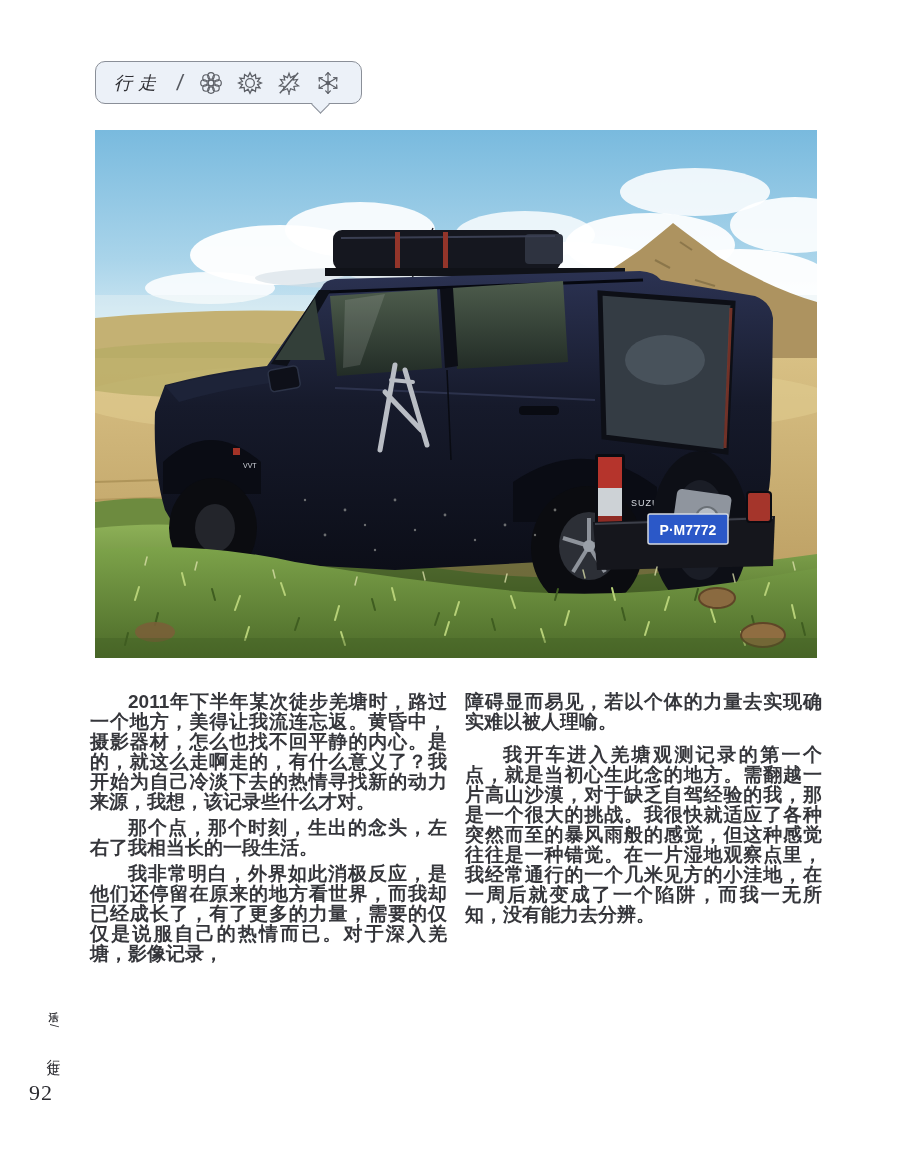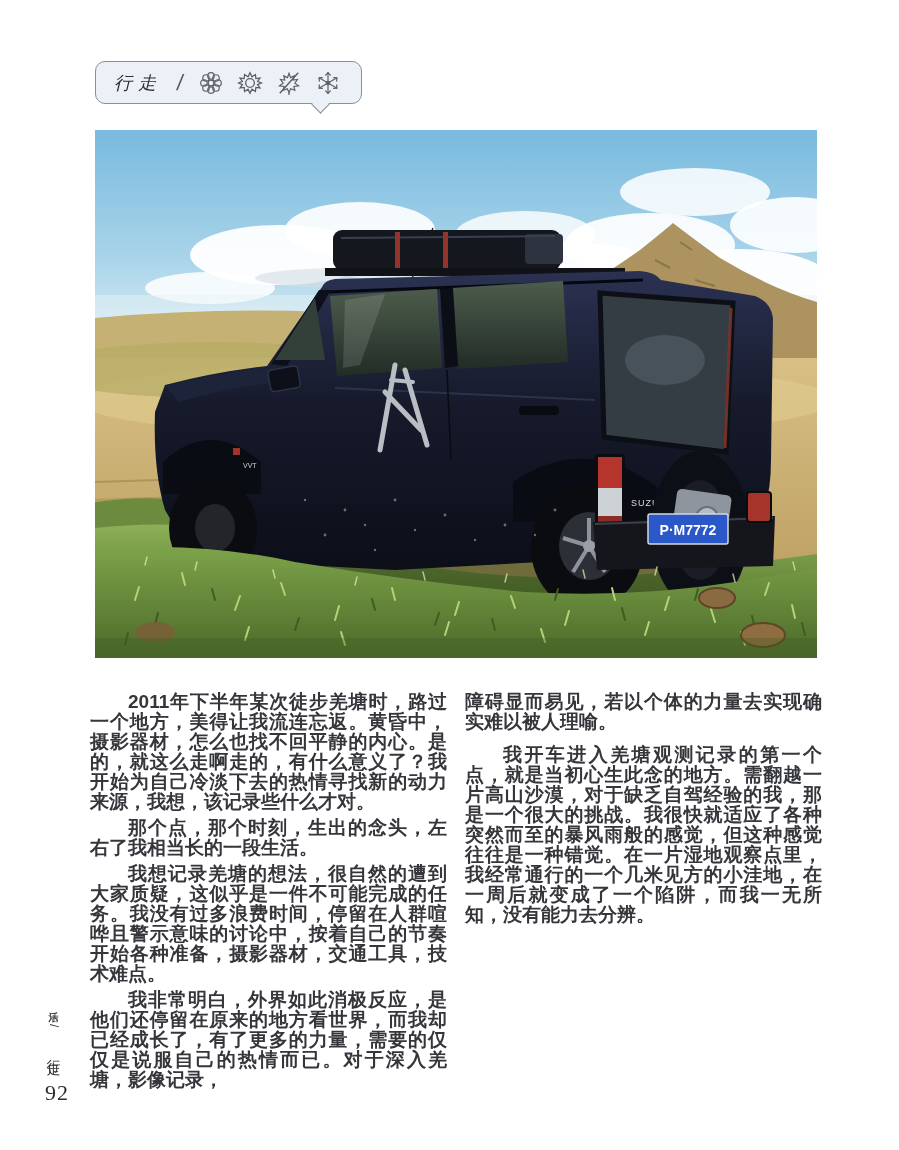--- a/index.html
+++ b/index.html
@@ -28,21 +28,21 @@
   .col p{margin:0 0 6px 0;font-size:19px;line-height:20px;color:#35363b;text-align:justify;font-weight:bold;}
   .col-right p{margin-bottom:13px;}
   .ind{text-indent:2em;}
 
   
   .side-vert{position:absolute;left:46px;top:1003px;writing-mode:vertical-rl;text-orientation:upright;
     color:#2e2e33;line-height:1;}
   .side-vert .s-small{font-size:10.5px;letter-spacing:1px;}
   .side-vert .s-slash{font-size:12px;margin:2px 0;text-orientation:mixed;}
   .side-vert .s-big{font-size:14px;letter-spacing:3px;margin-top:2px;}
-  .page-number{position:absolute;left:45px;top:1080px;font-family:"Liberation Serif","DejaVu Serif",serif;
+  .page-number{position:absolute;left:29px;top:1080px;font-family:"Liberation Serif","DejaVu Serif",serif;
     font-size:22px;color:#2b2b30;letter-spacing:1px;}
 </style>
 </head>
 <body>
 
 <div class="page">
 
   <div class="tag-bubble">
     <span class="tag-text">行走</span>
     <span class="tag-slash">/</span>
@@ -317,21 +317,20 @@
         <ellipse cx="60" cy="502" rx="20" ry="10" fill="#7b5e38" opacity="0.85"></ellipse>
       </g>
       <rect x="0" y="508" width="722" height="20" fill="#3f5c22" opacity="0.35"></rect>
     </svg>
   </div>
 
   <div class="columns">
     <div class="col col-left">
       <p class="ind">2011年下半年某次徒步羌塘时，路过一个地方，美得让我流连忘返。黄昏中，摄影器材，怎么也找不回平静的内心。是的，就这么走啊走的，有什么意义了？我开始为自己冷淡下去的热情寻找新的动力来源，我想，该记录些什么才对。</p>
       <p class="ind">那个点，那个时刻，生出的念头，左右了我相当长的一段生活。</p>
-      <p class="ind">我想记录羌塘的想法，很自然的遭到大家质疑，这似乎是一件不可能完成的任务。我没有过多浪费时间，停留在人群喧哗且警示意味的讨论中，按着自己的节奏开始各种准备，摄影器材，交通工具，技术难点。</p>
       <p class="ind">我非常明白，外界如此消极反应，是他们还停留在原来的地方看世界，而我却已经成长了，有了更多的力量，需要的仅仅是说服自己的热情而已。对于深入羌塘，影像记录，</p>
     </div>
     <div class="col col-right">
       <p>障碍显而易见，若以个体的力量去实现确实难以被人理喻。</p>
       <p class="ind">我开车进入羌塘观测记录的第一个点，就是当初心生此念的地方。需翻越一片高山沙漠，对于缺乏自驾经验的我，那是一个很大的挑战。我很快就适应了各种突然而至的暴风雨般的感觉，但这种感觉往往是一种错觉。在一片湿地观察点里，我经常通行的一个几米见方的小洼地，在一周后就变成了一个陷阱，而我一无所知，没有能力去分辨。</p>
 
     </div>
   </div>
 
   <div class="side-vert">

